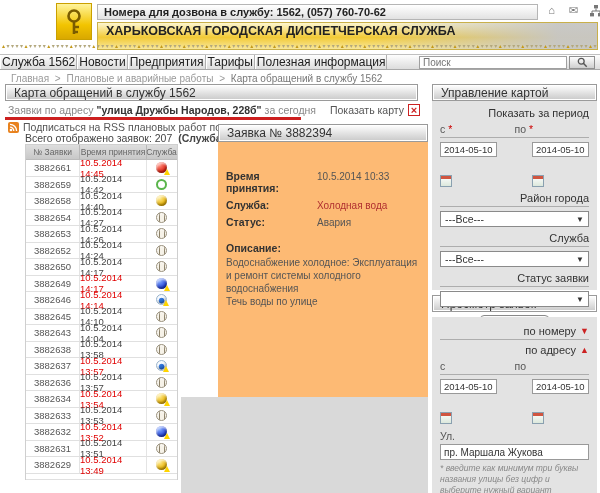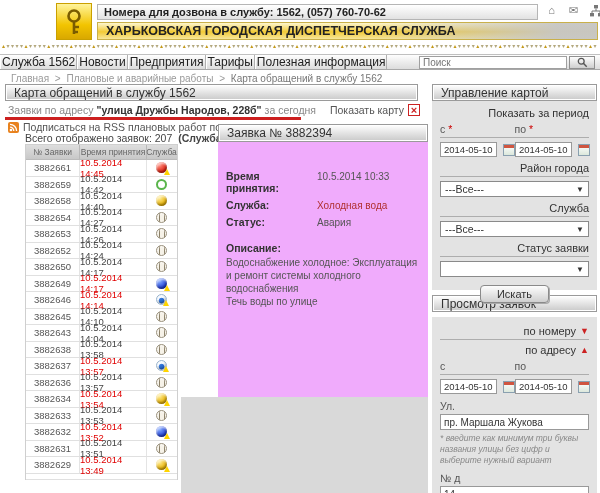--- a/index.html
+++ b/index.html
@@ -9,21 +9,21 @@
 
   
   .logo{position:absolute;left:56px;top:3px;width:36px;height:37px;
         background:linear-gradient(#fff49c,#f2c400 60%,#d9a800);border:1px solid #caa000;
         display:flex;align-items:center;justify-content:center;}
   .phone-bar{position:absolute;left:97px;top:4px;width:441px;height:16px;
         background:linear-gradient(#ffffff,#e2e2e2);border:1px solid #b5b5b5;
         font-weight:bold;font-size:11px;line-height:14px;padding:0 6px;color:#222;}
   .top-icons{position:absolute;left:545px;top:4px;display:flex;gap:9px;align-items:center;color:#777;}
   .ti{width:13px;height:13px;display:inline-flex;align-items:center;justify-content:center;font-size:11px;line-height:13px;}
-  .title-bar{position:absolute;left:97px;top:22px;width:501px;height:18px;
+  .title-bar{position:absolute;left:97px;top:22px;width:501px;height:28px;
         background:linear-gradient(to right, rgba(205,205,205,0) 55%, rgba(198,198,198,.95) 92%),
                    linear-gradient(#fdf6cf,#f2ca36 55%,#f7e79b);
         border:1px solid #c9b04a;font-weight:bold;font-size:12.5px;line-height:16px;padding:0 8px;color:#222;}
   .decor{position:absolute;left:2px;top:42px;width:596px;height:9px;font-size:6px;letter-spacing:1.5px;
         line-height:9px;white-space:nowrap;overflow:hidden;}
 
   
   .nav{position:absolute;left:0;top:54px;width:600px;height:16px;
         background:linear-gradient(#fefefe,#dcdcdc);border-top:1px solid #c0c0c0;border-bottom:1px solid #a8a8a8;
         display:flex;align-items:stretch;}
@@ -84,42 +84,42 @@
   .ic-gold,.ic-gold-alert{background:radial-gradient(circle at 35% 30%,#ffe98a,#e8b50f 60%,#b7860a);}
   .ic-striped{background:repeating-linear-gradient(90deg,#f6f2e8 0 2px,#8a7f66 2px 3px,#f6f2e8 3px 5px);
         border:1px solid #9a917d;box-shadow:inset 0 1px 2px rgba(255,255,255,.6);}
   .ic-blue-alert{background:radial-gradient(circle at 35% 30%,#7fa8ff,#2a49d8 60%,#101f8a);}
   .ic-drop-alert{background:radial-gradient(circle at 50% 62%,#2a6fd6 0 2.5px,#eef6ff 3.2px);border:1px solid #9ab4cc;}
   .ic-red-alert::after,.ic-blue-alert::after,.ic-drop-alert::after,.ic-gold-alert::after{
         content:"";position:absolute;right:-3px;bottom:-2px;width:0;height:0;
         border-left:3px solid transparent;border-right:3px solid transparent;border-bottom:6px solid #ffd400;}
 
   
-  .detail{position:absolute;left:218px;top:124px;width:210px;height:273px;background:#f0abfc;}
+  .detail{position:absolute;left:218px;top:124px;width:210px;height:273px;background:#fdba74;}
   .detail .hbar{width:100%;}
   .dfields{padding:10px 8px 0 8px;margin-top:18px;}
   .drow{margin-bottom:5px;}
   .dlabel{display:inline-block;width:88px;font-weight:bold;color:#333;font-size:10.5px;vertical-align:top;}
   .dval{color:#555;font-size:10px;}
   .dval.hl{color:#b03030;}
   .ddesc-label{font-weight:bold;color:#333;font-size:10.5px;margin:14px 0 2px;}
   .ddesc{color:#555;font-size:10px;line-height:1.3;margin:0;}
   .map-area{position:absolute;left:181px;top:397px;width:247px;height:96px;background:#d9d9d9;}
 
   
   .panel{position:absolute;left:432px;width:165px;background:#e3e3e3;padding:6px 8px;}
   .panel1{top:101px;height:189px;}
   .panel2{top:317px;height:176px;}
   .sec-label{text-align:right;color:#333;font-size:11px;margin-top:5px;}
   .divline{border-top:1px solid #adadad;height:0;margin:2px 0 4px;}
   .lblrow{display:flex;font-size:10.5px;color:#555;margin-top:4px;}
   .lblrow span{width:50%;}
   .req{color:#cc0000;}
   .dates{display:flex;justify-content:space-between;align-items:center;margin-bottom:2px;}
-  .dgroup{display:flex;align-items:center;gap:6px;}
+  .dgroup{display:flex;gap:18px;flex-direction:column;}
   .dinput{width:57px;height:15px;border:1px solid #999;font-size:9.5px;padding:0 3px;
         font-family:inherit;color:#333;background:#fff;}
   .calbtn{width:12px;height:12px;border:1px solid #8aa0b0;background:linear-gradient(#fff,#dce8dc);
         position:relative;display:inline-block;padding:0;}
   .calbtn::before{content:"";position:absolute;left:0;top:0;right:0;height:3px;background:#d05540;}
   .selectbox{height:16px;border:1px solid #8a8a8a;background:#fff;display:flex;align-items:center;
         padding:0 4px;font-size:10.5px;color:#333;margin-bottom:2px;}
   .selectbox .arrow{margin-left:auto;font-size:8px;color:#333;}
   .btn{display:block;margin:8px auto 0;padding:2px 16px;background:linear-gradient(#fdfdfd,#cfcfcf);
         border:1px solid #8a8a8a;box-shadow:1px 1px 0 #aaa;border-radius:4px;font-size:11px;color:#333;

